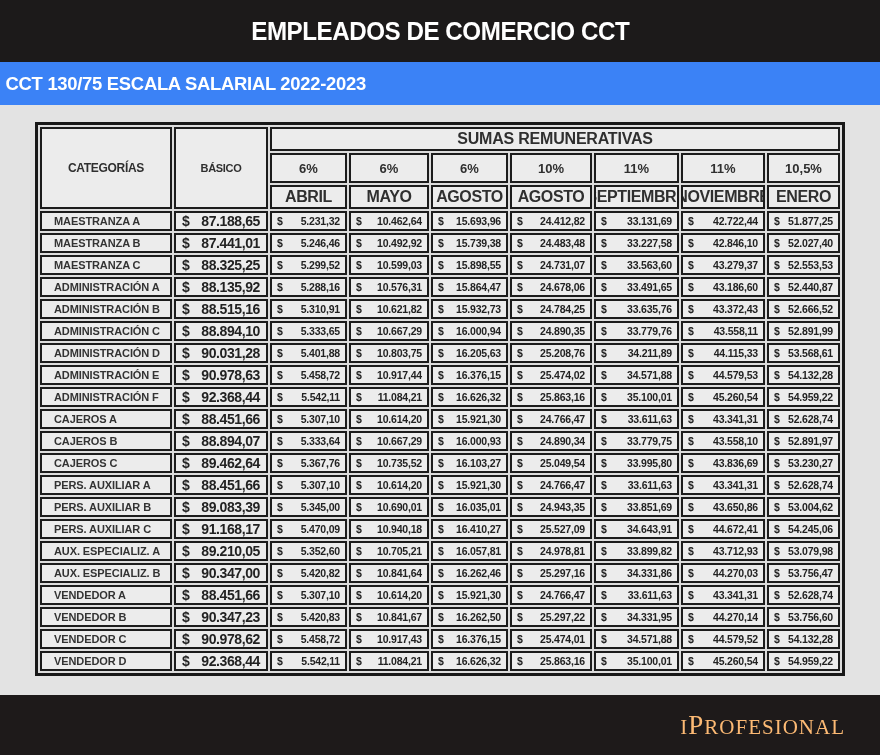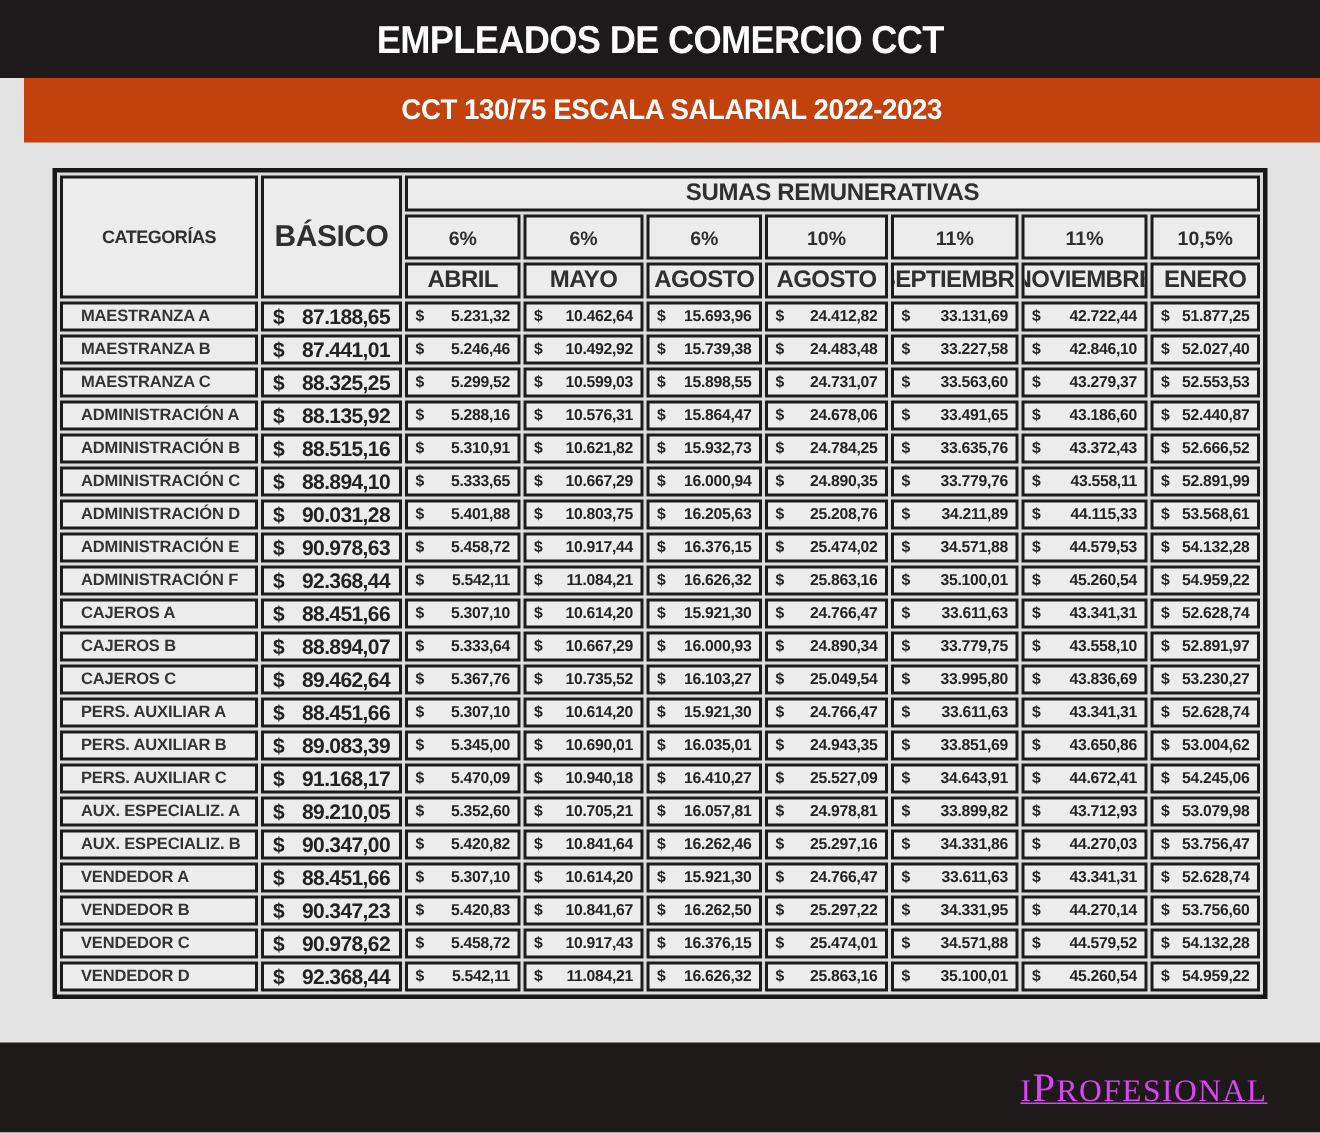--- a/index.html
+++ b/index.html
@@ -5,31 +5,31 @@
   * { margin:0; padding:0; box-sizing:border-box; }
   html,body { width:880px; height:755px; }
   body {
     background:#e3e3e3;
     font-family:"Liberation Sans", sans-serif;
     display:flex; flex-direction:column;
     overflow:hidden;
   }
   
   .title-band {
-    height:52px; background:#1c1a1a; flex:0 0 auto;
+    height:62px; background:#1c1a1a; flex:0 0 auto;
     display:flex; align-items:center; justify-content:center;
   }
   .title-band .t {
     color:#ffffff; font-weight:bold; font-size:26px; letter-spacing:-0.5px;
     display:inline-block; transform:scaleX(0.93);
     white-space:nowrap;
   }
   .subtitle-band {
-    height:43px; background:#c2410c; flex:0 0 auto;
-    display:flex; align-items:center; justify-content:center;margin-left:16px;
+    height:43px; background:#3b82f6; flex:0 0 auto;
+    display:flex; align-items:center; 
   }
   .subtitle-band .t {
     color:#ffffff; font-weight:bold; font-size:19px; letter-spacing:-0.3px;
     display:inline-block; transform:scaleX(0.97);
     white-space:nowrap;
   }
   
   .table-frame {
     margin:17px 0 0 35px;
     width:810px;
@@ -45,21 +45,21 @@
     gap:2px;
   }
   .c {
     background:#ececec;
     border:2px solid #1c1c1c;
     display:flex; align-items:center; justify-content:center;
     color:#2f2f2f; font-weight:bold;
     overflow:hidden; white-space:nowrap;
   }
   .cat-hdr  { grid-row:1 / 4; grid-column:1; font-size:12px; letter-spacing:-0.3px; }
-  .basico-hdr { grid-row:1 / 4; grid-column:2; font-size:20px; letter-spacing:-0.3px; }
+  .basico-hdr { grid-row:1 / 4; grid-column:2; font-size:11px; letter-spacing:-0.3px; }
   .sumas { grid-column:3 / 10; font-size:16px; letter-spacing:-0.2px; }
   .pct   { font-size:13px; }
   .month { font-size:16px; letter-spacing:-0.4px; }
   .cat {
     justify-content:flex-start; padding-left:12px;
     font-size:11px; letter-spacing:-0.1px; color:#333333;
   }
   .money {
     justify-content:space-between; padding:0 5px;
     font-size:10.5px; letter-spacing:-0.2px; color:#222222;
@@ -67,22 +67,22 @@
   .money.basico { font-size:14px; letter-spacing:-0.4px; padding:0 6px; }
   .money .cur { flex:0 0 auto; }
   .money .val { flex:0 0 auto; }
   
   .footer-band {
     margin-top:auto; height:60px; background:#1e1a1a; flex:0 0 auto;
     display:flex; align-items:center; justify-content:flex-end;
     padding-right:35px;
   }
   .brand {
-    font-family:"Liberation Serif", serif; color:#d946ef;
-    letter-spacing:1px; white-space:nowrap; line-height:1;text-decoration:underline;
+    font-family:"Liberation Serif", serif; color:#fdba74;
+    letter-spacing:1px; white-space:nowrap; line-height:1;
   }
   .brand .sm { font-size:21px; }
   .brand .lg { font-size:27px; }
 </style>
 </head>
 <body>
 
 <div class="title-band">
   <span class="t">EMPLEADOS DE COMERCIO CCT</span>
 </div>

